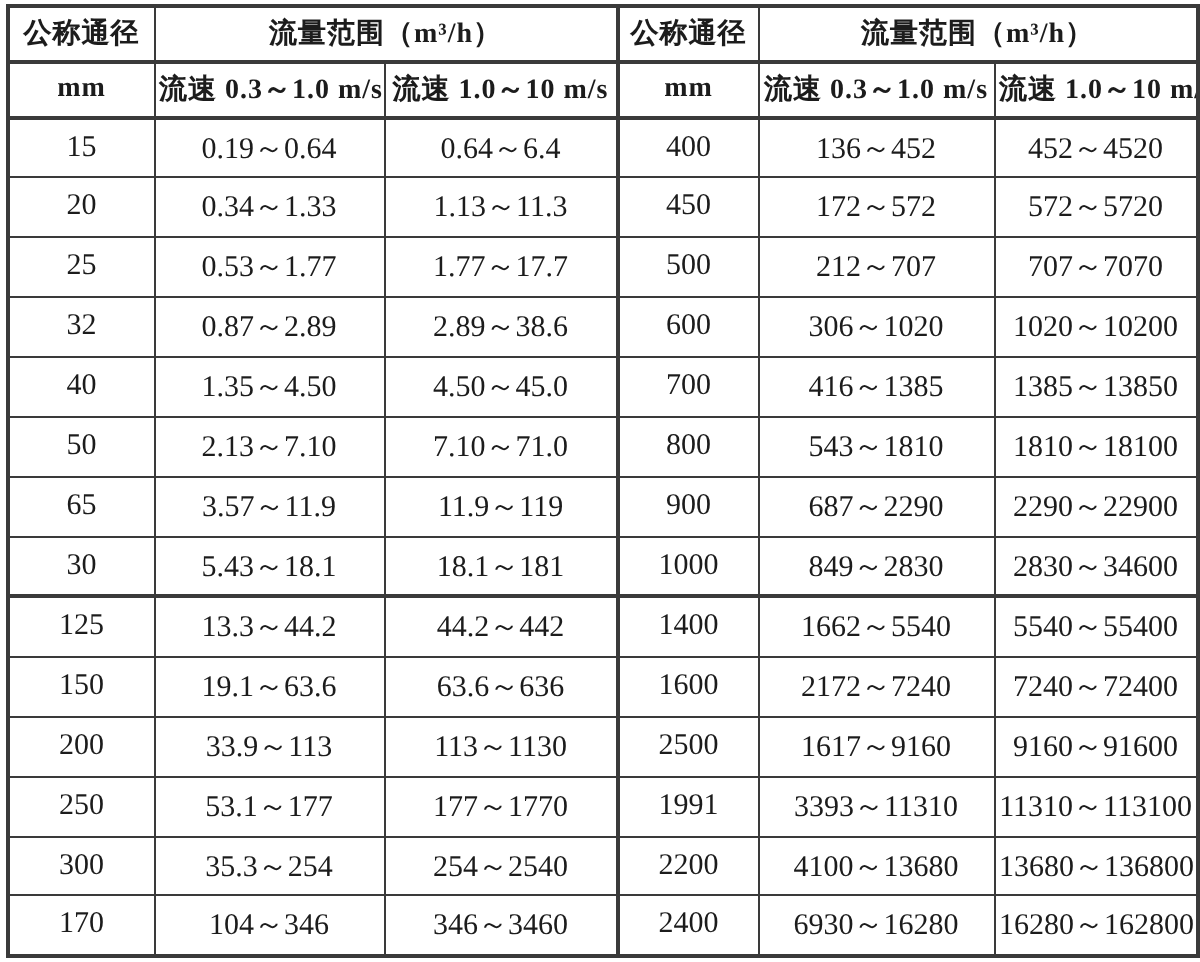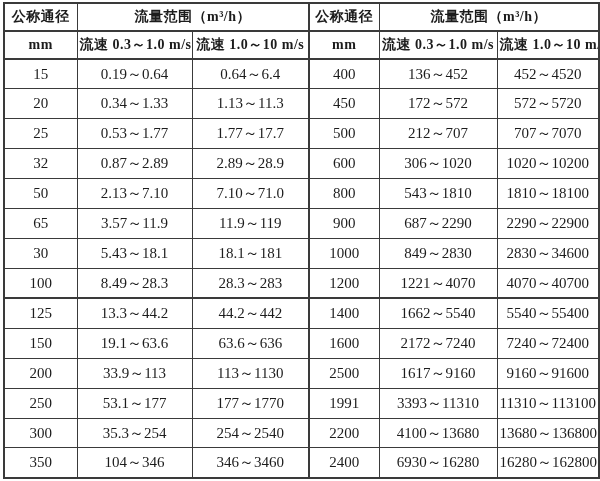--- a/index.html
+++ b/index.html
@@ -119,24 +119,32 @@
           <td>25</td>
           <td>0.53～1.77</td>
           <td>1.77～17.7</td>
           <td class="divider-left">500</td>
           <td>212～707</td>
           <td>707～7070</td>
         </tr>
         <tr>
           <td>32</td>
           <td>0.87～2.89</td>
-          <td>2.89～28.9</td>
+          <td>2.89～38.6</td>
           <td class="divider-left">600</td>
           <td>306～1020</td>
           <td>1020～10200</td>
+        </tr>
+        <tr>
+          <td>40</td>
+          <td>1.35～4.50</td>
+          <td>4.50～45.0</td>
+          <td class="divider-left">700</td>
+          <td>416～1385</td>
+          <td>1385～13850</td>
         </tr>
         <tr>
           <td>50</td>
           <td>2.13～7.10</td>
           <td>7.10～71.0</td>
           <td class="divider-left">800</td>
           <td>543～1810</td>
           <td>1810～18100</td>
         </tr>
         <tr>
@@ -147,28 +155,20 @@
           <td>687～2290</td>
           <td>2290～22900</td>
         </tr>
         <tr>
           <td>30</td>
           <td>5.43～18.1</td>
           <td>18.1～181</td>
           <td class="divider-left">1000</td>
           <td>849～2830</td>
           <td>2830～34600</td>
-        </tr>
-        <tr>
-          <td>100</td>
-          <td>8.49～28.3</td>
-          <td>28.3～283</td>
-          <td class="divider-left">1200</td>
-          <td>1221～4070</td>
-          <td>4070～40700</td>
         </tr>
         <tr class="section-break">
           <td>125</td>
           <td>13.3～44.2</td>
           <td>44.2～442</td>
           <td class="divider-left">1400</td>
           <td>1662～5540</td>
           <td>5540～55400</td>
         </tr>
         <tr>
@@ -197,21 +197,21 @@
         </tr>
         <tr>
           <td>300</td>
           <td>35.3～254</td>
           <td>254～2540</td>
           <td class="divider-left">2200</td>
           <td>4100～13680</td>
           <td>13680～136800</td>
         </tr>
         <tr>
-          <td>350</td>
+          <td>170</td>
           <td>104～346</td>
           <td>346～3460</td>
           <td class="divider-left">2400</td>
           <td>6930～16280</td>
           <td>16280～162800</td>
         </tr>
       </tbody>
   </table>
 </div>
 

